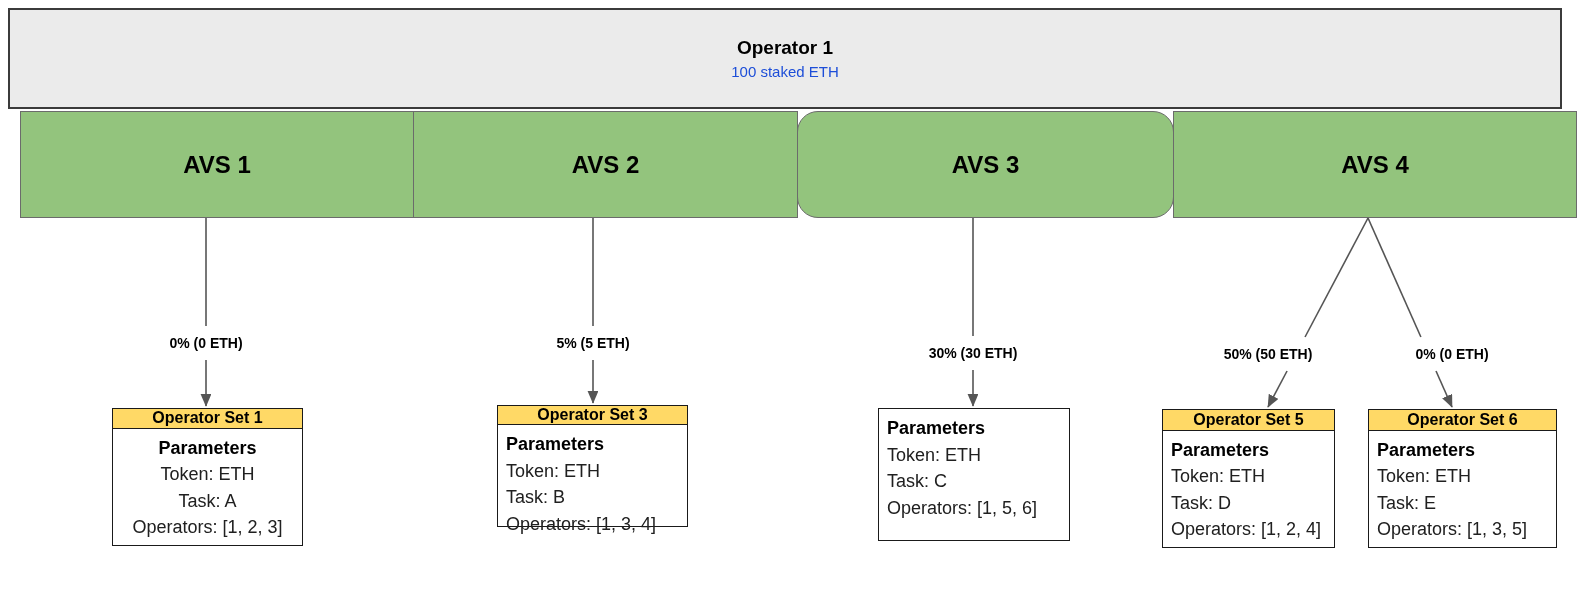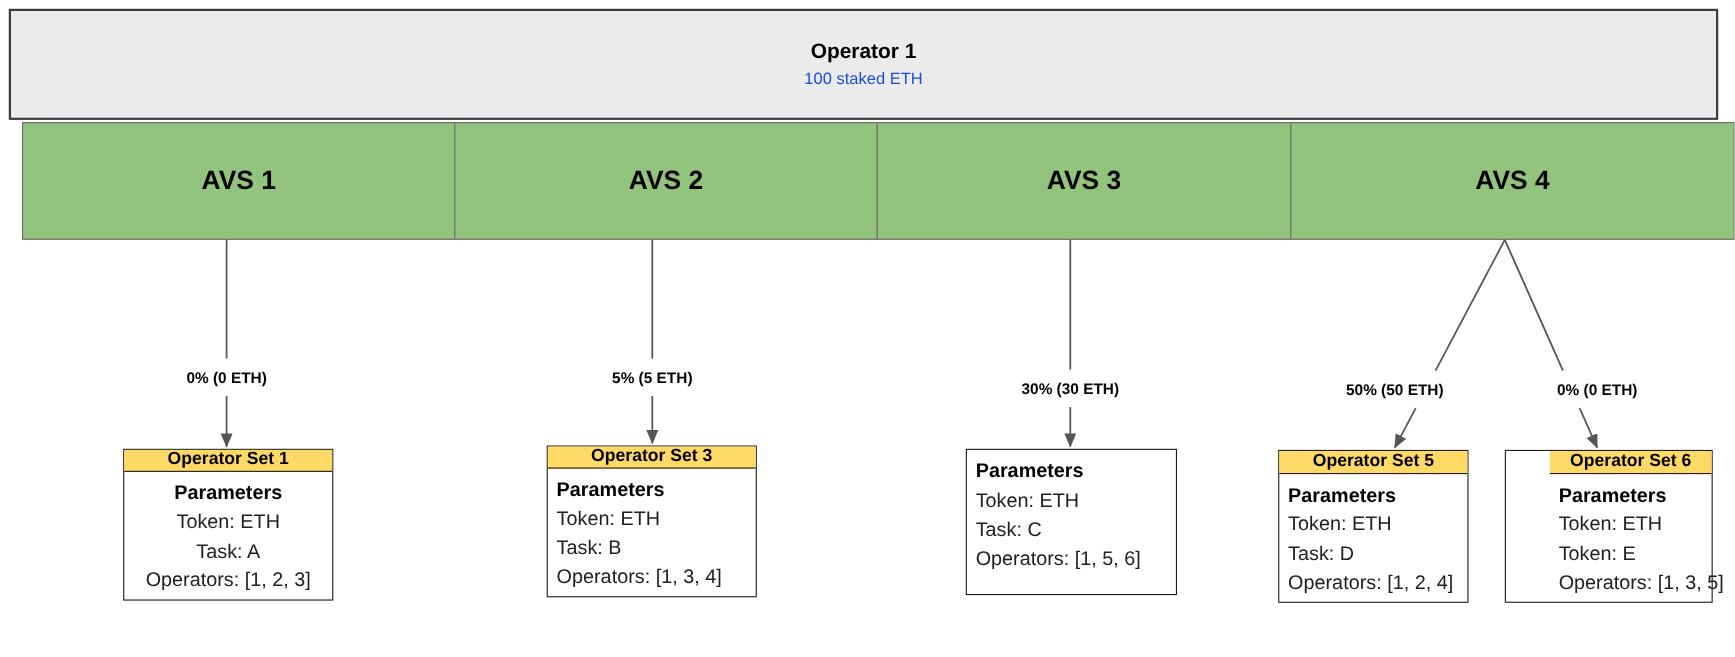--- a/index.html
+++ b/index.html
@@ -139,21 +139,21 @@
     <div class="operator-sub">100 staked ETH</div>
   </div>
 
   <div class="avs-row">
       <div class="avs-cell" style="left: 0px; width: 394px;">
         <span class="avs-label">AVS 1</span>
       </div>
       <div class="avs-cell" style="left: 393px; width: 385px;">
         <span class="avs-label">AVS 2</span>
       </div>
-      <div class="avs-cell" style="left: 777px; width: 377px;">
+      <div class="avs-cell" style="left: 777px; width: 377px; border-radius: 21px;">
         <span class="avs-label">AVS 3</span>
       </div>
       <div class="avs-cell" style="left: 1153px; width: 404px;">
         <span class="avs-label">AVS 4</span>
       </div>
     </div>
 
   <svg id="edges" viewBox="0 0 1577 597">
     <defs>
       <marker id="arrowhead" markerWidth="9" markerHeight="9" refX="7.5" refY="3.4" orient="auto" markerUnits="strokeWidth">
@@ -185,21 +185,21 @@
   <div id="opsets">
       <div class="opset" style="left: 112px; top: 408px; width: 191px; height: 138px; text-align: center;">
         <div class="opset-head">Operator Set 1</div>
         <div class="opset-body">
           <div class="ln bold">Parameters</div>
           <div class="ln">Token: ETH</div>
           <div class="ln">Task: A</div>
           <div class="ln">Operators: [1, 2, 3]</div>
         </div>
       </div>
-      <div class="opset" style="left: 497px; top: 405px; width: 191px; height: 138px; justify-content: space-between;">
+      <div class="opset" style="left: 497px; top: 405px; width: 191px; height: 122px; justify-content: space-between;">
         <div class="opset-head">Operator Set 3</div>
         <div class="opset-body">
           <div class="ln bold">Parameters</div>
           <div class="ln">Token: ETH</div>
           <div class="ln">Task: B</div>
           <div class="ln">Operators: [1, 3, 4]</div>
         </div>
       </div>
       <div class="opset" style="left: 878px; top: 408px; width: 192px; height: 133px;">
         <div class="opset-body">
@@ -211,24 +211,24 @@
       </div>
       <div class="opset" style="left: 1162px; top: 409px; width: 173px; height: 139px;">
         <div class="opset-head">Operator Set 5</div>
         <div class="opset-body">
           <div class="ln bold">Parameters</div>
           <div class="ln">Token: ETH</div>
           <div class="ln">Task: D</div>
           <div class="ln">Operators: [1, 2, 4]</div>
         </div>
       </div>
-      <div class="opset" style="left: 1368px; top: 409px; width: 189px; height: 139px; padding-left: 40px;">
+      <div class="opset" style="left: 1368px; top: 409px; width: 189px; height: 139px;">
         <div class="opset-head">Operator Set 6</div>
         <div class="opset-body">
           <div class="ln bold">Parameters</div>
           <div class="ln">Token: ETH</div>
-          <div class="ln">Token: E</div>
+          <div class="ln">Task: E</div>
           <div class="ln">Operators: [1, 3, 5]</div>
         </div>
       </div>
     </div>
 
 </div>
 
 </body></html>

